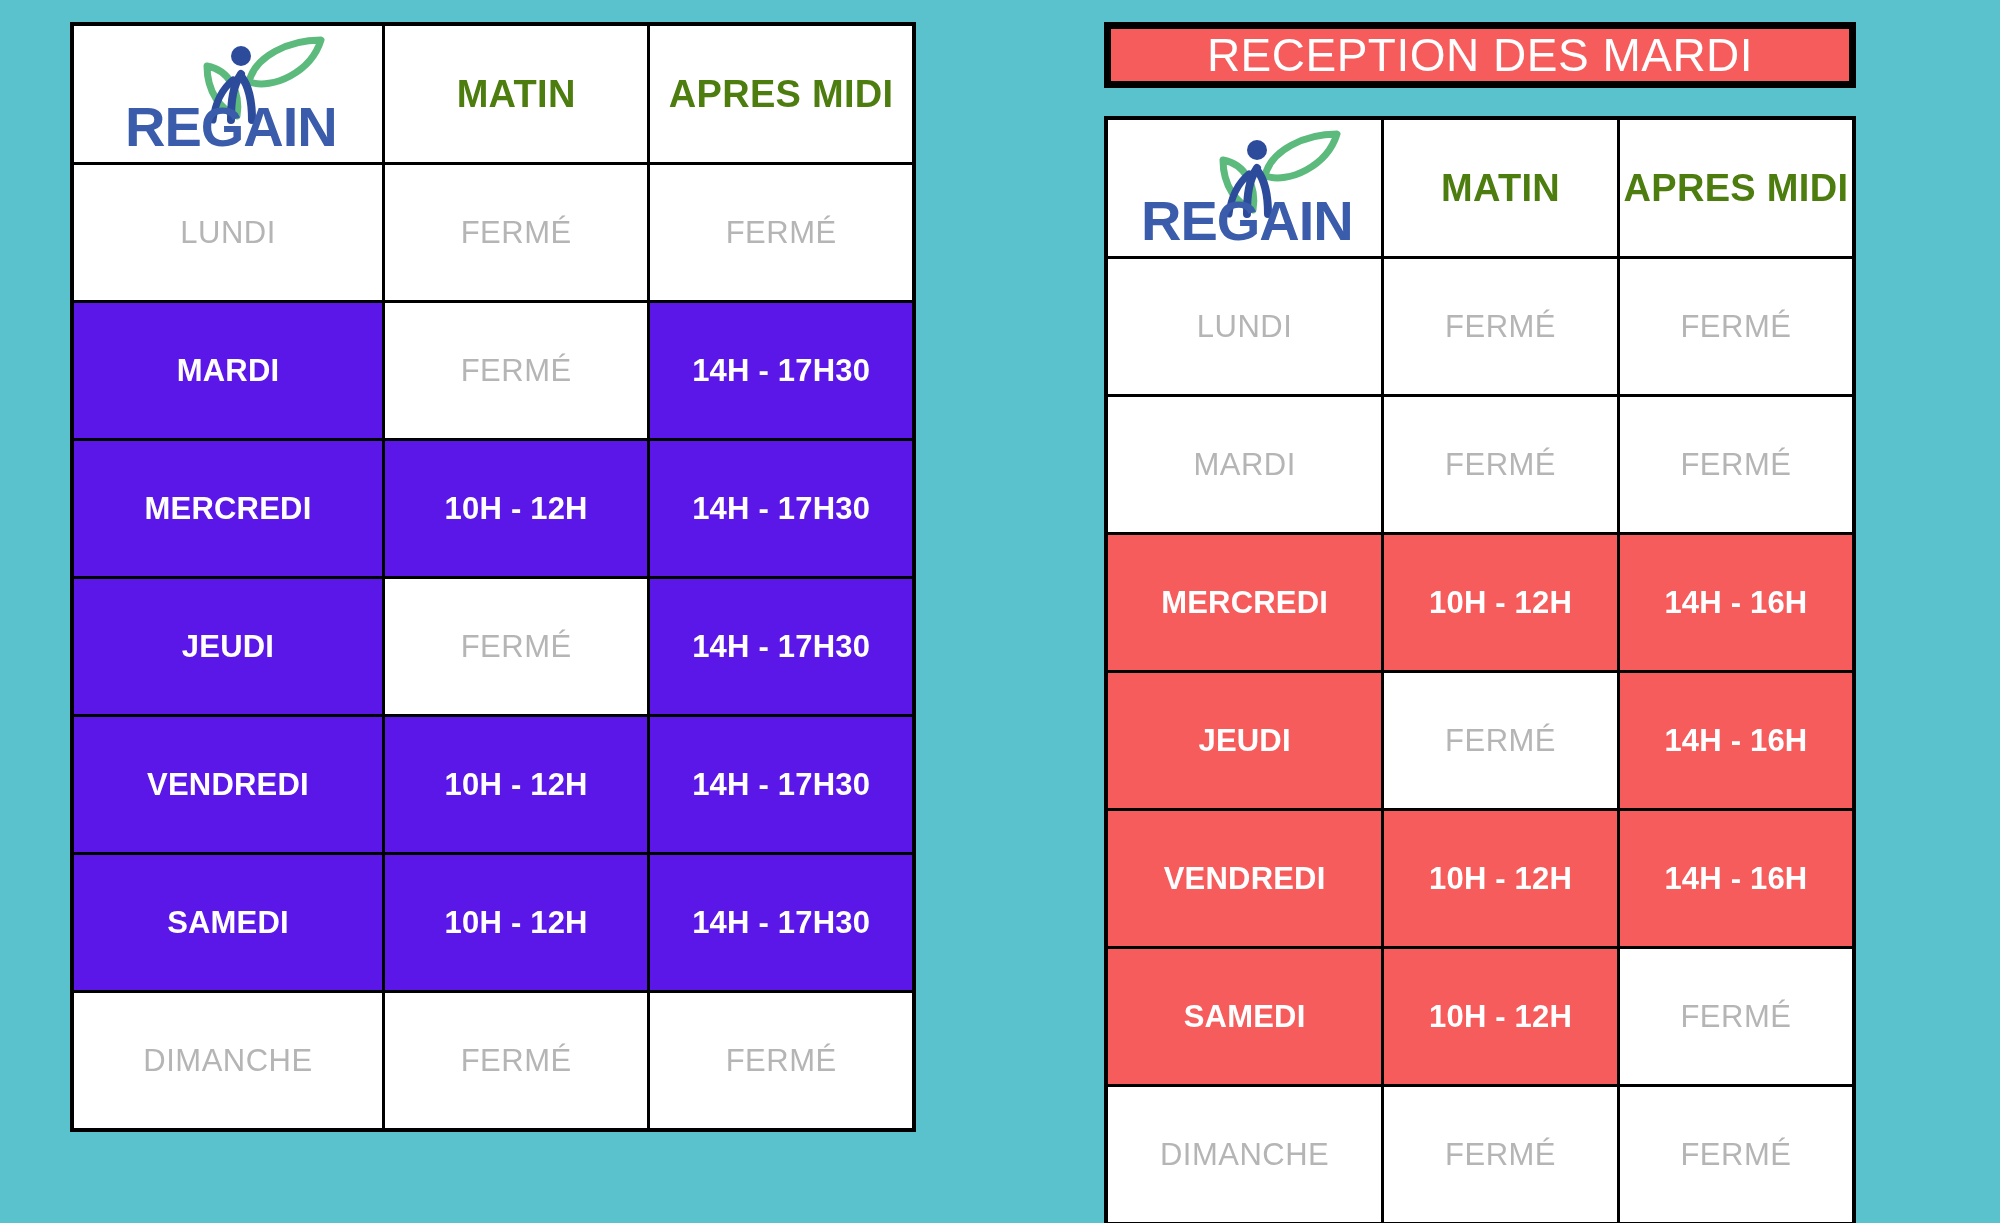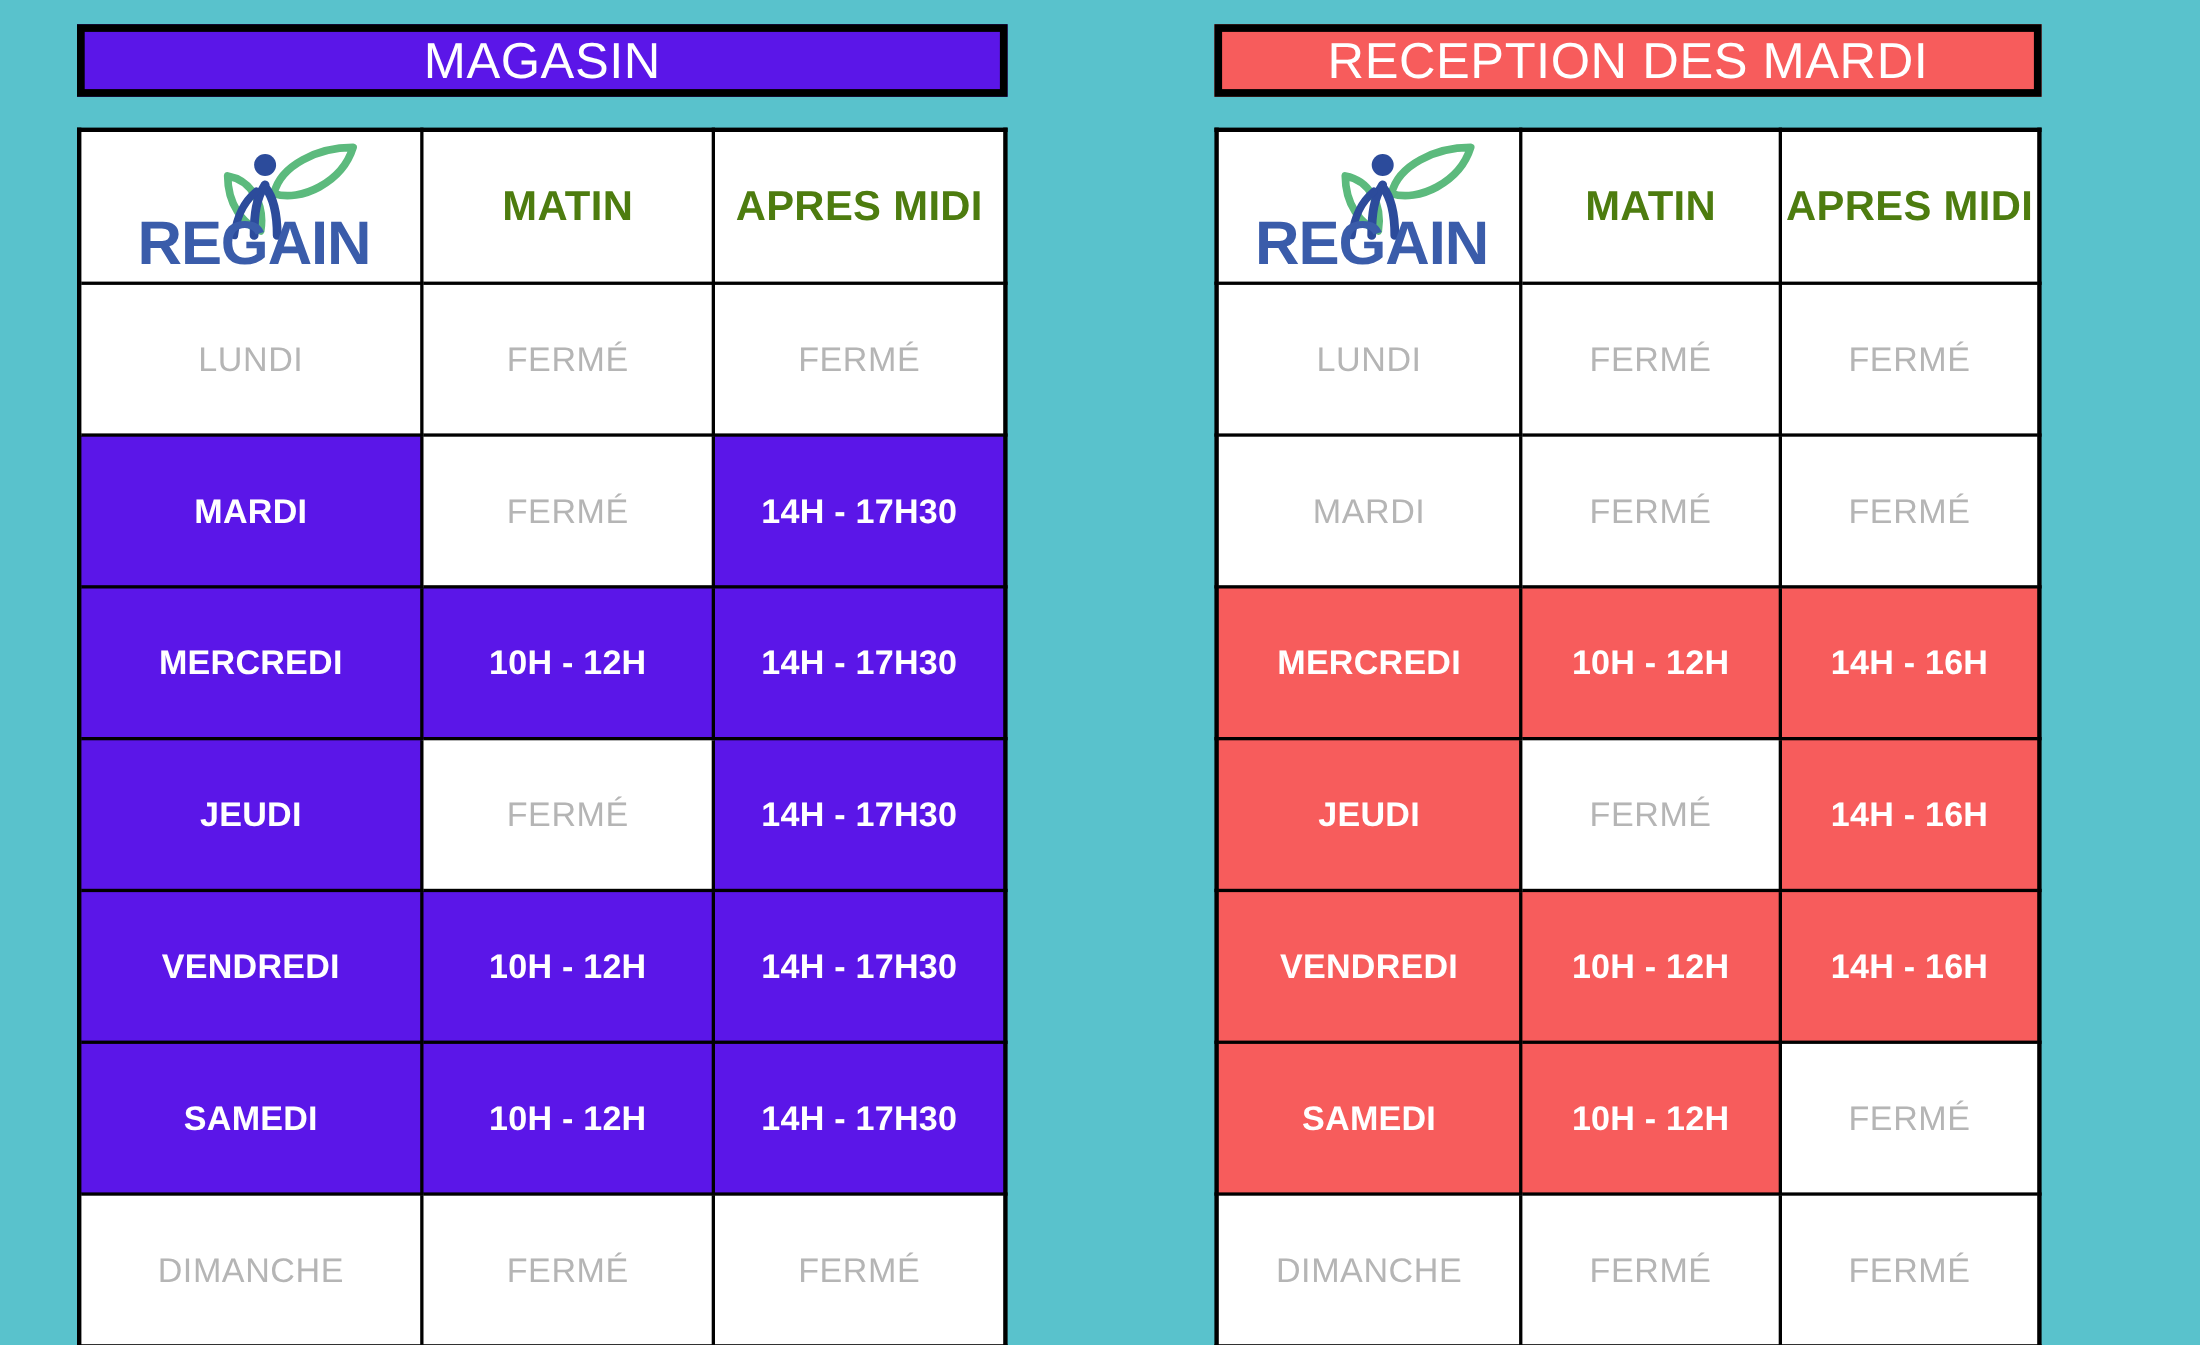--- a/index.html
+++ b/index.html
@@ -99,23 +99,20 @@
     text-decoration:underline;
   }
   .logo svg{ display:block; width:215px; height:120px; }
 </style>
 </head>
 <body style="background: rgb(89, 194, 204);">
 
 <div class="page">
 
   <div class="panel left">
-    <div class="banner" style="background: rgb(91, 22, 232); border-color: rgb(0, 0, 0);">
-      <span class="banner-text" style="color: rgb(255, 255, 255);">MAGASIN</span>
-    </div>
     <table class="sched">
       <colgroup>
           <col class="col-day">
           <col class="col-am">
           <col class="col-pm">
         </colgroup>
       <tbody>
           <tr>
             <td class="hdr-cell">
               <div class="logo">

